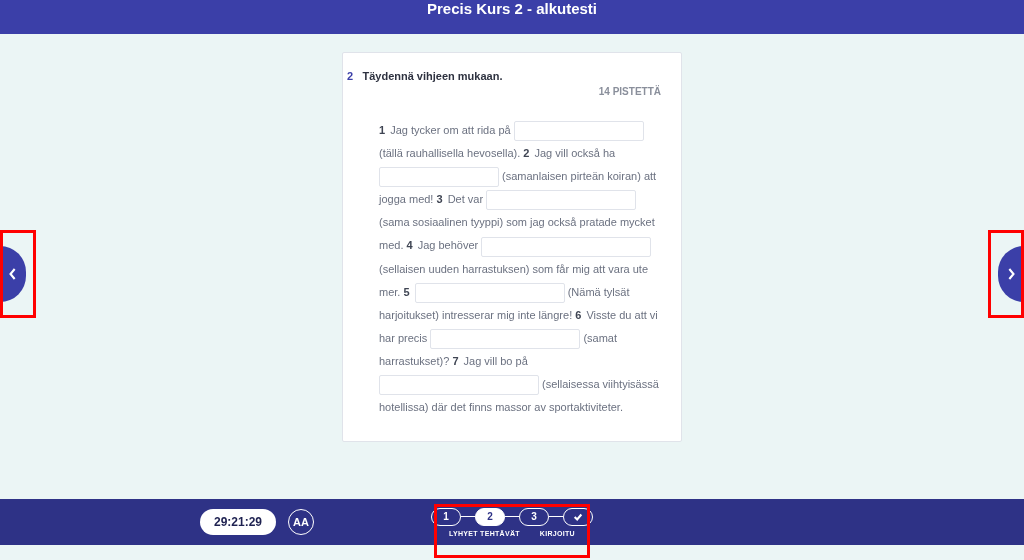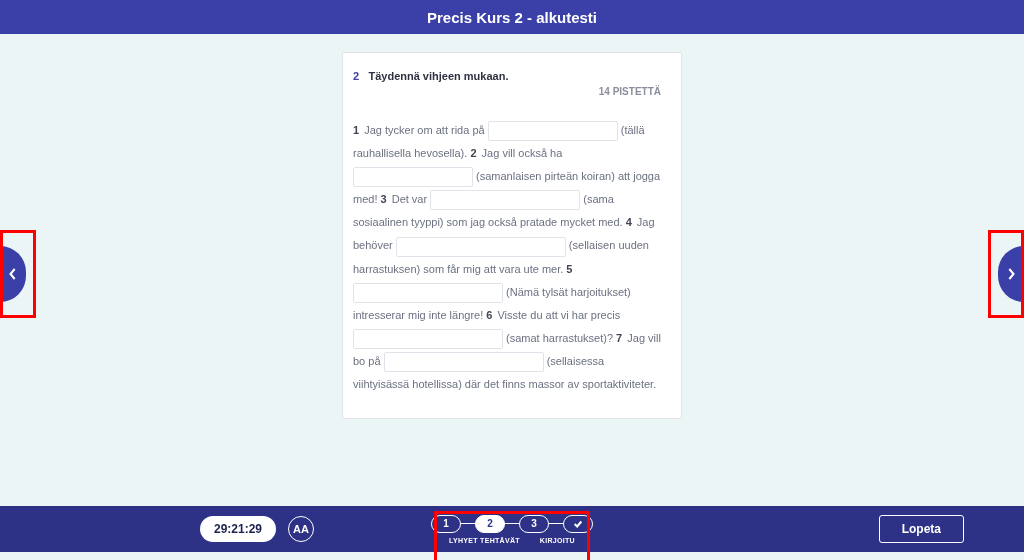--- a/index.html
+++ b/index.html
@@ -19,50 +19,50 @@
     background:var(--page);
     color:var(--text);
     font-size:12px;
     overflow:hidden;
   }
   .header{
     height:34px;
     background:var(--blue);
     color:#fff;
     display:flex;
-    align-items:center;
+    align-items:flex-start;
     justify-content:center;
     font-weight:bold;
     font-size:15px;
   }
   .stage{
     position:relative;
     height:calc(100% - 34px - 46px);
     display:flex;
     align-items:flex-start;
     justify-content:center;
     padding-top:18px;
   }
   .card{
     width:340px;
     background:var(--panel);
     border:1px solid var(--border);
     border-radius:2px;
-    padding:16px 20px 22px 10px;
+    padding:16px 20px 22px 4px;
   }
   .card-head{
     display:flex;
     justify-content:space-between;
     align-items:flex-start;
     margin-bottom:22px;
   }
   .q-title{font-weight:bold;color:#2e3240;font-size:11px;}
   .q-num{color:var(--blue);font-weight:bold;margin-right:6px;font-size:11px;}
   .points{color:var(--grey);font-weight:bold;font-size:10px;margin-top:17px;}
-  .stem{line-height:2.1;color:#6b7180;font-size:11px;}
+  .stem{line-height:2.1;color:#6b7180;font-size:11px;margin-left:32px;}
   .stem b{color:#3f4553;font-weight:bold;margin-right:2px;}
   .blank{
     display:inline-block;
     vertical-align:middle;
     height:20px;
     border:1px solid var(--border);
     border-radius:2px;
     background:#fff;
   }
   .nav-btn{
@@ -75,21 +75,21 @@
     display:flex;align-items:center;justify-content:center;
     cursor:pointer;
   }
   .nav-btn.right{right:0;border-radius:28px 0 0 28px;}
   .nav-btn.left{left:0;}
   .nav-btn svg{width:10px;height:14px;fill:none;stroke:#fff;stroke-width:2.5;}
   .red-box{position:absolute;border:3px solid var(--highlight);pointer-events:none;}
   .rb-left{left:0;top:calc(50% - 44px);width:36px;height:88px;}
   .rb-right{right:0;top:calc(50% - 44px);width:36px;height:88px;}
   .footer{
-    position:absolute;left:0;right:0;bottom:8px;
+    position:absolute;left:0;right:0;bottom:15px;
     height:46px;
     background:var(--blue-dark);
     display:flex;align-items:center;
     gap:12px;
     padding:8px 20px;
   }
   .timer{
     margin-left:180px;
     background:#fff;color:#1e2150;font-weight:bold;
     border-radius:18px;padding:6px 14px;font-size:12px;
@@ -182,14 +182,13 @@
             <polyline points="2,6 5,9 10,3"></polyline>
           </svg>
         </span>
       </div>
     <div class="step-labels" id="stepLabels">
         <span class="step-label">LYHYET TEHTÄVÄT</span>
         <span class="step-label">KIRJOITU</span>
       </div>
   </div>
 
-  <button class="end-btn">Lopeta</button>
 </div>
 
 </body></html>

